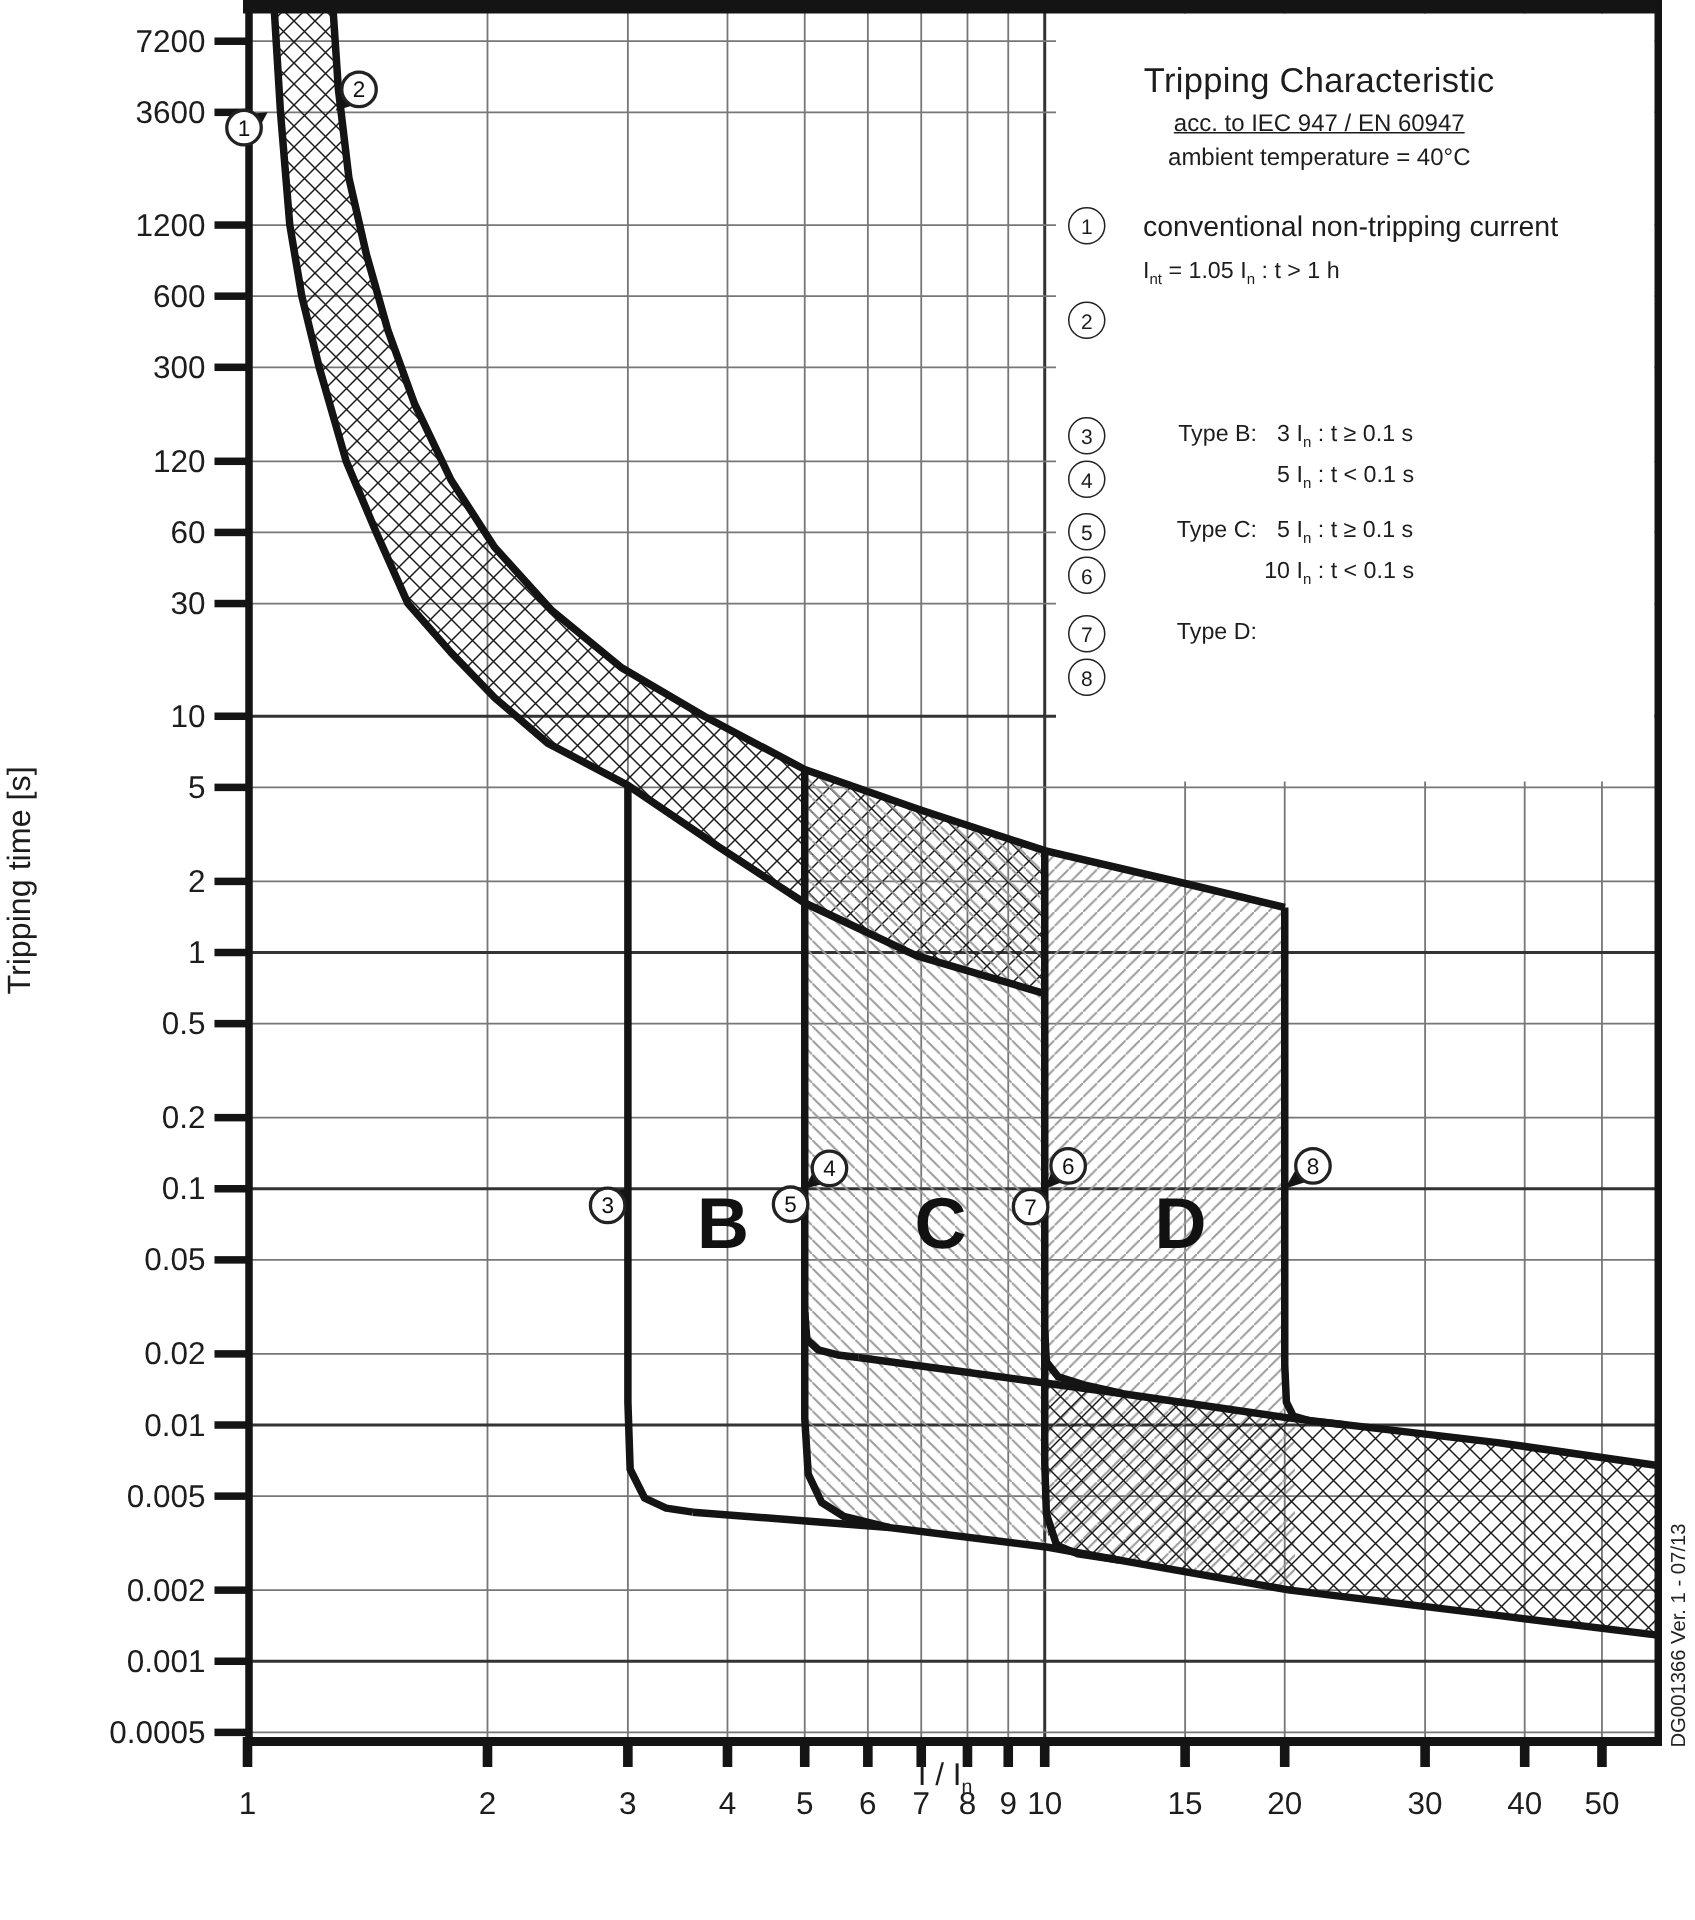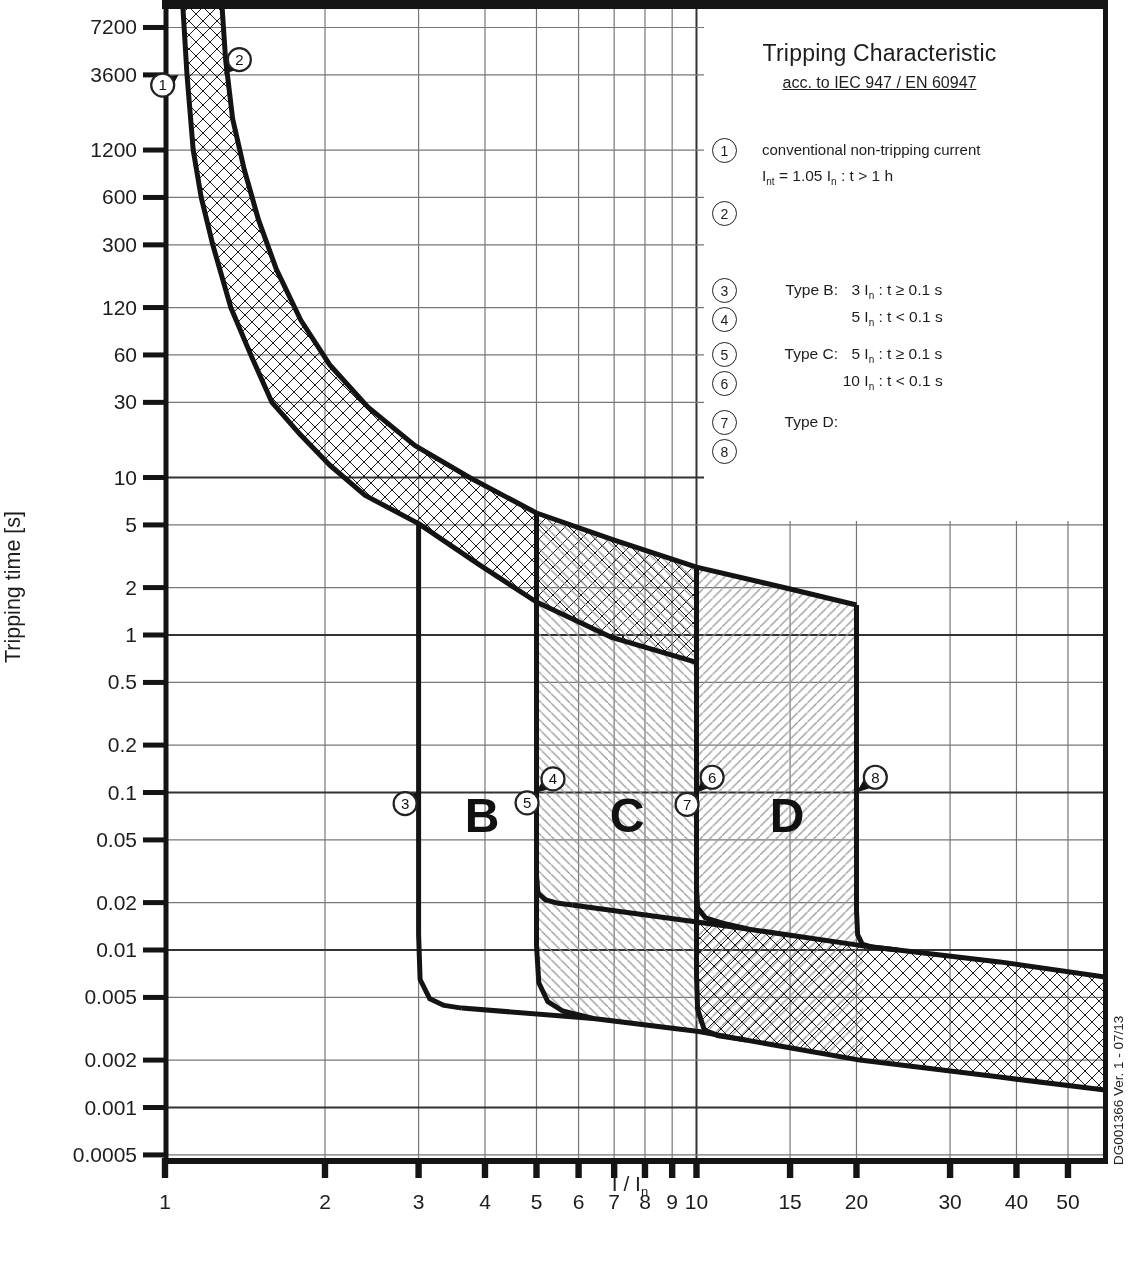--- a/index.html
+++ b/index.html
@@ -11,21 +11,21 @@
   .legend{position:absolute;left:680px;top:6px;width:399px;height:515px;}
   .lg-title{margin-top:34px;text-align:center;font-size:23px;letter-spacing:.2px;}
   .lg-sub{margin-top:7px;text-align:center;font-size:16px;text-decoration:underline;}
   .lg-sub2{margin-top:5px;text-align:center;font-size:16px;}
   .lrow{position:absolute;left:32px;display:flex;align-items:flex-start;font-size:15.5px;}
   .lcircs{width:50px;display:flex;flex-direction:column;gap:4px;}
   .lcirc{width:23px;height:23px;border:1.6px solid #222;border-radius:50%;
          display:flex;align-items:center;justify-content:center;font-size:14px;background:#fff;}
   .ltype{width:76px;padding-top:3px;text-align:right;}
   .lbody{padding-top:3px;}
-  .ldesc{font-size:15px;}
+  .ldesc{font-size:19px;}
   .lform{margin-top:9px;}
   .lbody2{padding-top:3px;}
   .lbody2 .lform{margin-top:0;height:27px;}
   sub{font-size:10px;text-align:center;}
   .fnum{display:inline-block;min-width:22px;text-align:right;}
   
   .ylab{position:absolute;left:-136px;top:574px;width:300px;height:26px;text-align:center;
         font-size:21.5px;transform:rotate(-90deg);}
   .xlab{position:absolute;left:545px;top:1172px;width:170px;text-align:center;font-size:21px;}
   .xlab sub{font-size:13px;}
@@ -229,20 +229,21 @@
   <div class="overlay">
     <div class="ylab">Tripping time [s]</div>
 
     <div class="xlab"><span>I / I</span><sub>n</sub></div>
 
     <div class="sidenote">DG001366 Ver. 1 - 07/13</div>
 
     <div class="legend">
       <div class="lg-title">Tripping Characteristic</div>
       <div class="lg-sub">acc. to IEC 947 / EN 60947</div>
+      <div class="lg-sub2">ambient temperature = 40°C</div>
 
       <div class="lrow" style="top:132px">
         <div class="lcircs">
           <span class="lcirc">1</span>
         </div>
         <div class="lbody">
           <div class="ldesc">conventional non-tripping current</div>
           <div class="lform">I<sub>nt</sub>  = 1.05 I<sub>n</sub> :  t &gt; 1 h</div>
         </div>
       </div>

